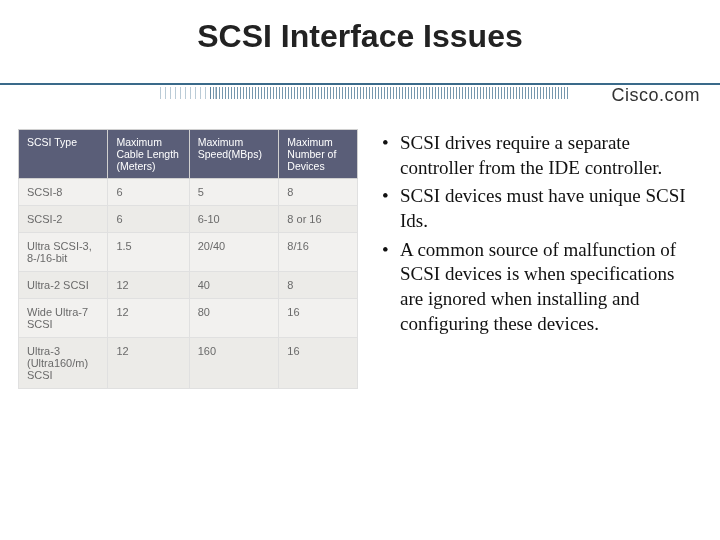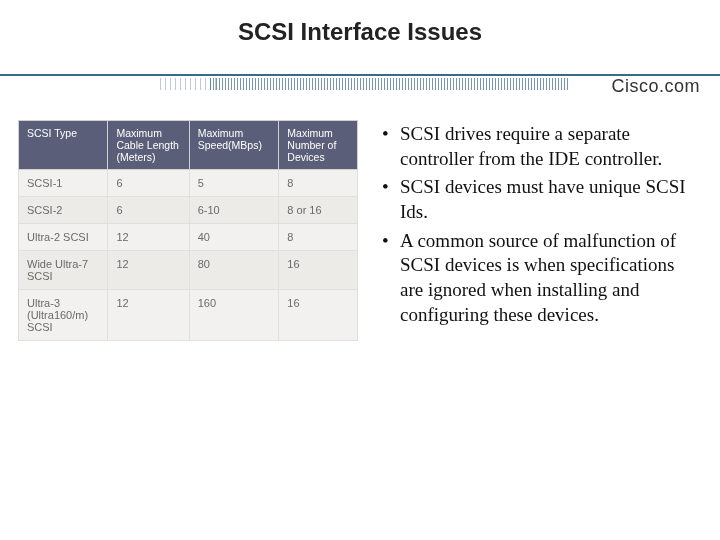--- a/index.html
+++ b/index.html
@@ -6,21 +6,21 @@
   body {
     width: 720px;
     height: 540px;
     background: #fff;
     font-family: Arial, Helvetica, sans-serif;
     position: relative;
     overflow: hidden;
   }
   .title {
     text-align: center;
-    font-size: 24px;
+    font-size: 32px;
     font-weight: bold;
     color: #222;
     padding-top: 18px;
     padding-bottom: 26px;
   }
   .divider-band {
     position: relative;
     height: 30px;
     width: 100%;
   }
@@ -137,30 +137,36 @@
       <thead>
         <tr>
           <th>SCSI Type</th>
           <th>Maximum Cable Length (Meters)</th>
           <th>Maximum Speed(MBps)</th>
           <th>Maximum Number of Devices</th>
         </tr>
       </thead>
       <tbody>
         <tr>
-          <td>SCSI-1</td>
+          <td>SCSI-8</td>
           <td>6</td>
           <td>5</td>
           <td>8</td>
         </tr>
         <tr>
           <td>SCSI-2</td>
           <td>6</td>
           <td>6-10</td>
           <td>8 or 16</td>
+        </tr>
+        <tr>
+          <td>Ultra SCSI-3, 8-/16-bit</td>
+          <td>1.5</td>
+          <td>20/40</td>
+          <td>8/16</td>
         </tr>
         <tr>
           <td>Ultra-2 SCSI</td>
           <td>12</td>
           <td>40</td>
           <td>8</td>
         </tr>
         <tr>
           <td>Wide Ultra-7 SCSI</td>
           <td>12</td>

